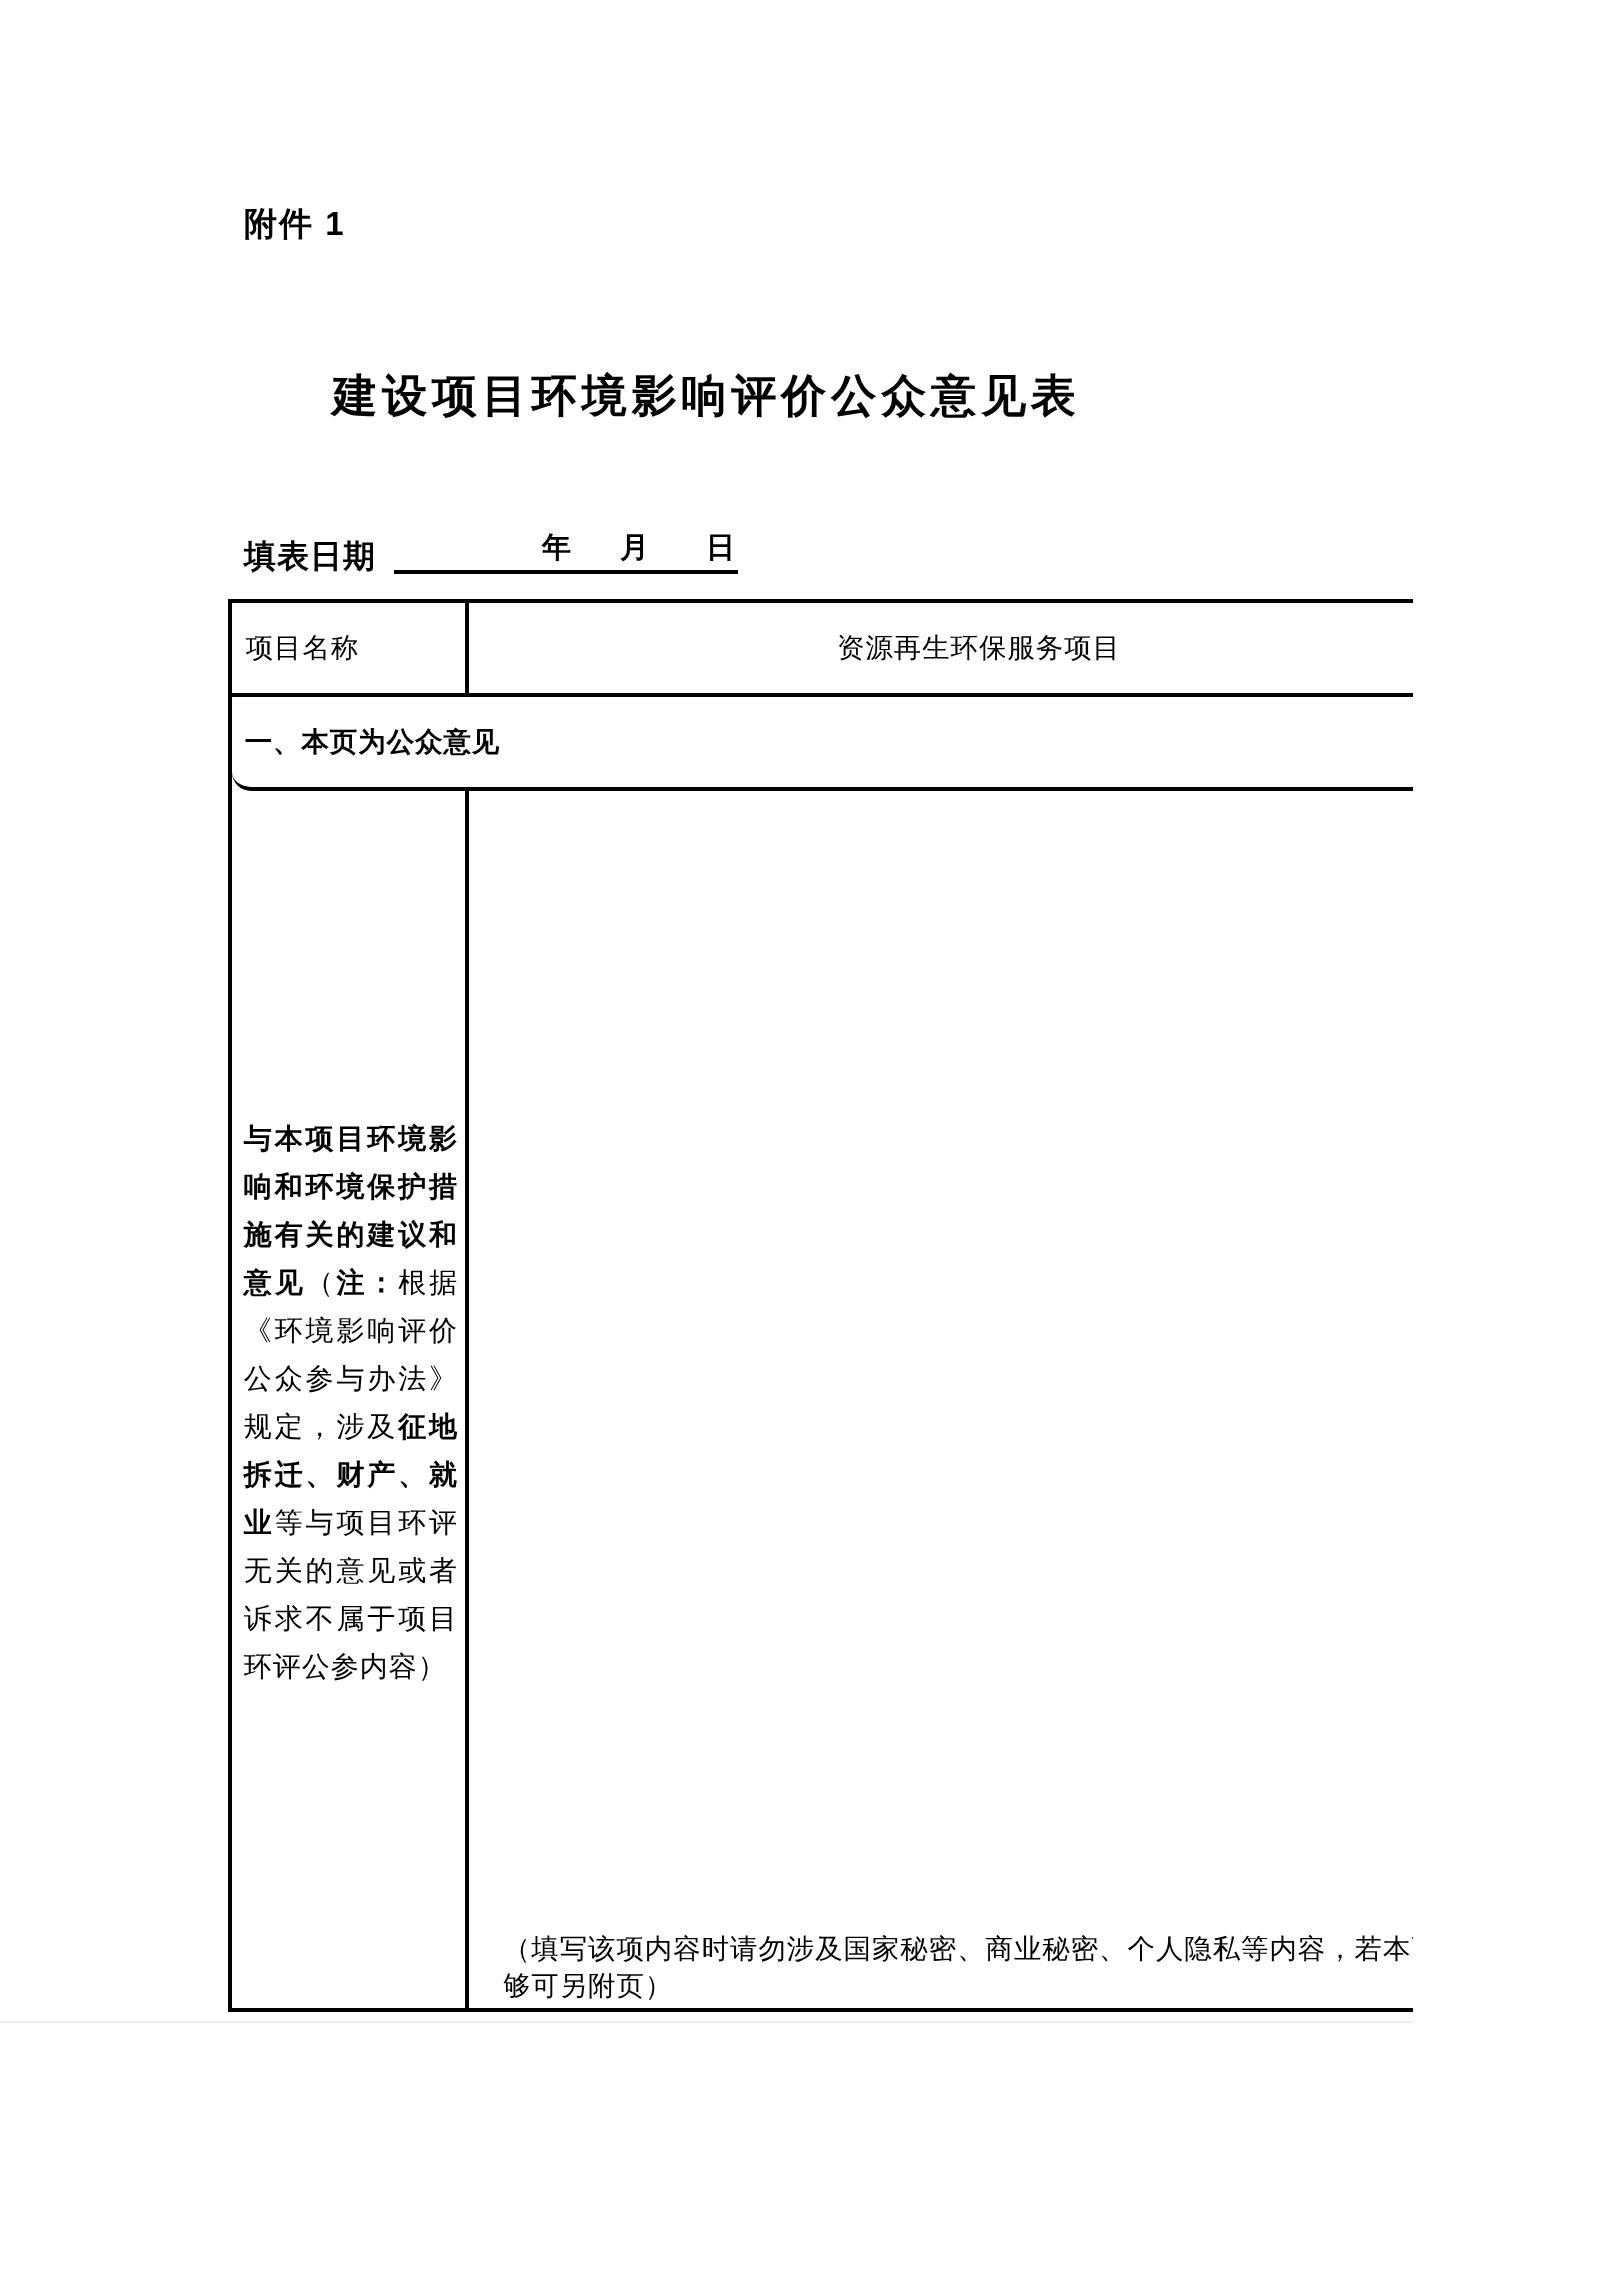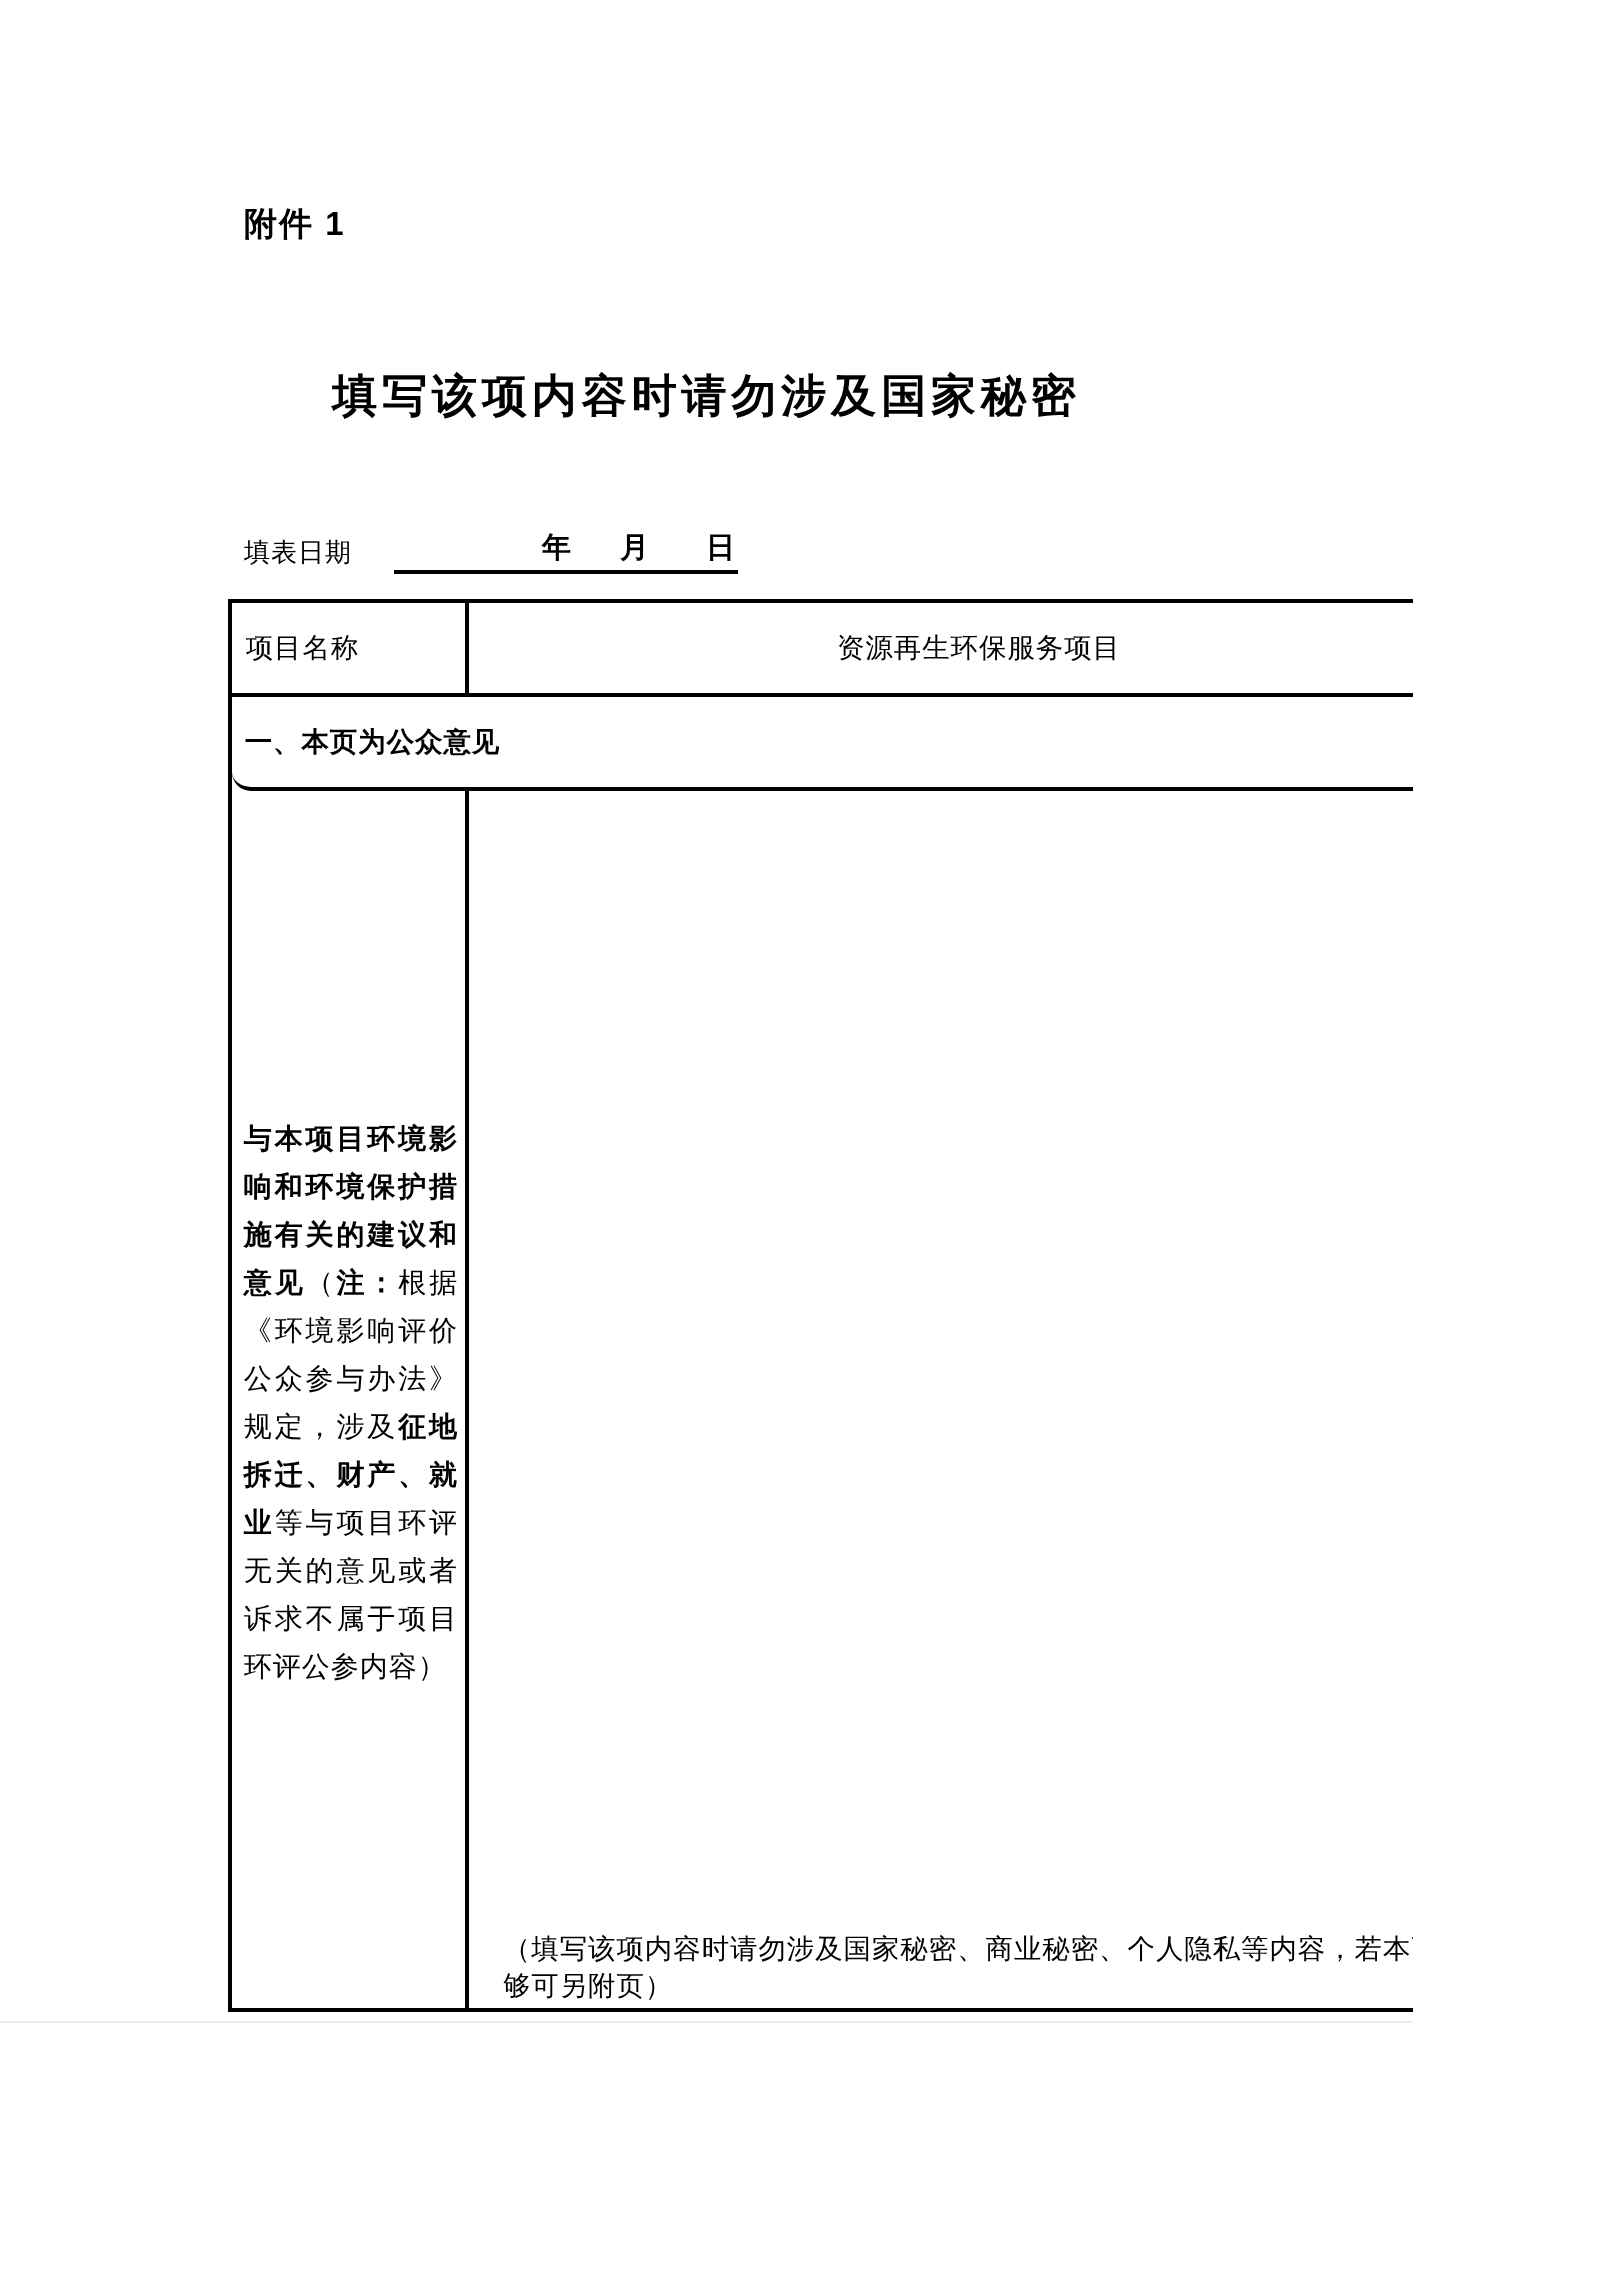--- a/index.html
+++ b/index.html
@@ -30,22 +30,22 @@
     text-align: center;
     font-family: "Liberation Sans", sans-serif;
     font-size: 45px;
     font-weight: bold;
     letter-spacing: 4.9px;
   }
   .date-label {
     position: absolute;
     left: 244px;
     top: 535px;
-    font-size: 26px;
-    font-weight: normal;
+    font-size: 32px;
+    font-weight: bold;
     letter-spacing: 1px;
   }
   .date-underline {
     position: absolute;
     left: 394px;
     top: 533px;
     width: 344px;
     height: 41px;
     border-bottom: 4.9px solid #000;
   }
@@ -147,21 +147,21 @@
     background: #ececec;
   }
 </style>
 </head>
 <body>
 
 <div class="page">
 
   <div class="attachment">附件 1</div>
 
-  <div class="doc-title">填写该项内容时请勿涉及国家秘密</div>
+  <div class="doc-title">建设项目环境影响评价公众意见表</div>
 
   <div class="date-label">填表日期</div>
 
   <div class="date-underline">
     <span class="date-year">年</span>
     <span class="date-month">月</span>
     <span class="date-day">日</span>
   </div>
 
   <div class="form-table">

